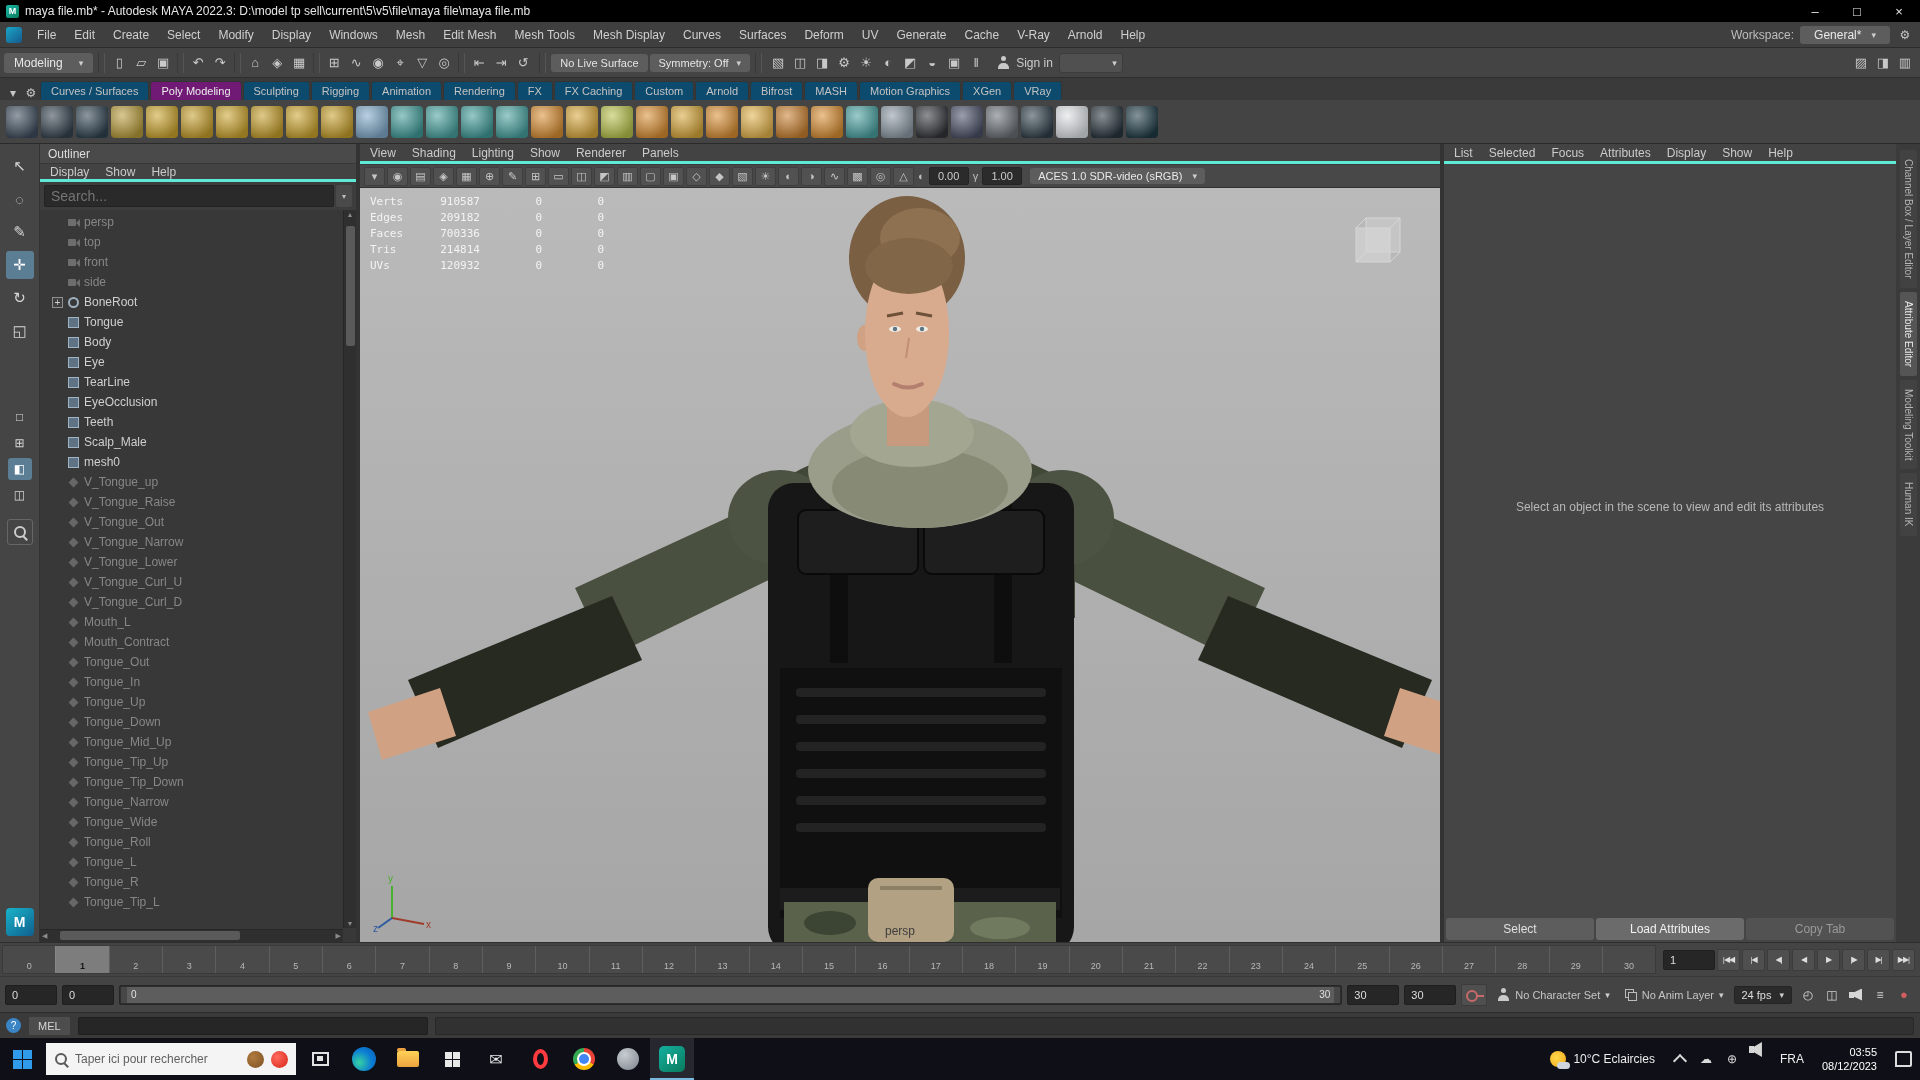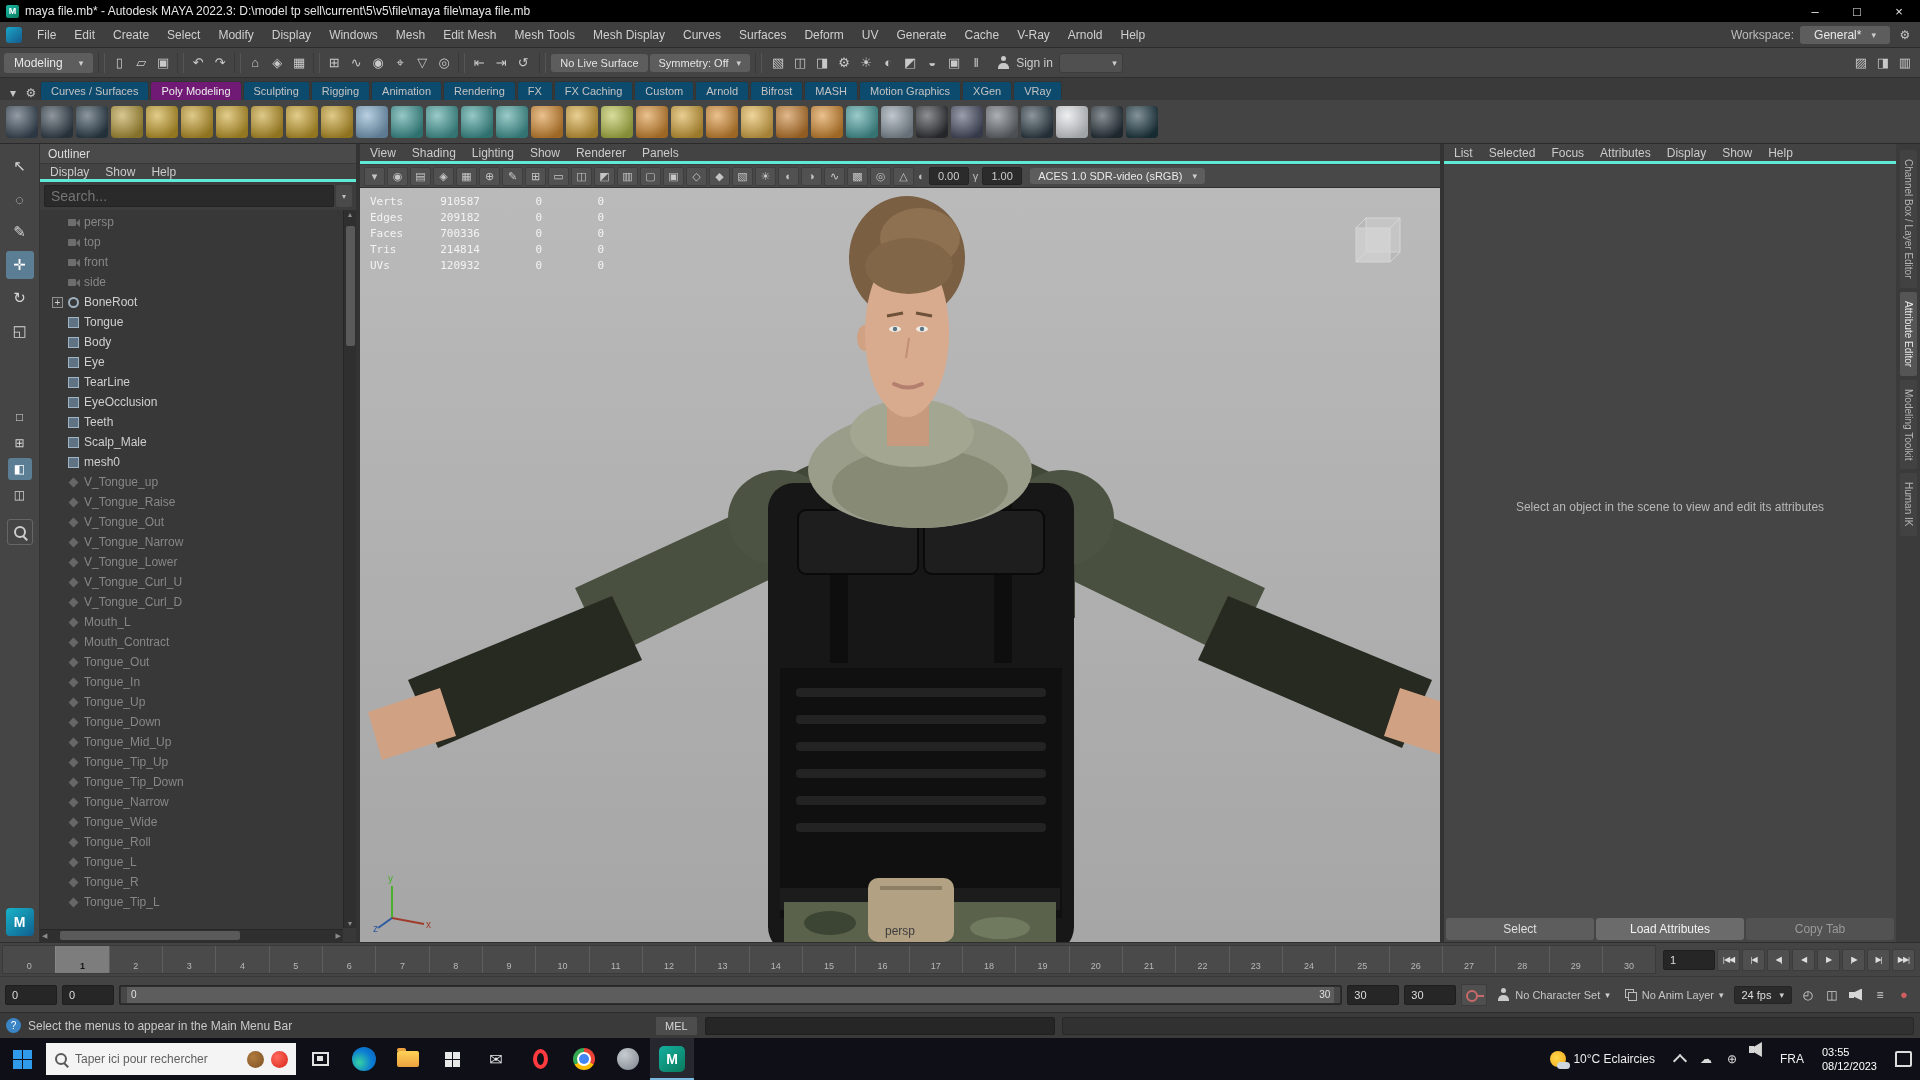--- a/index.html
+++ b/index.html
@@ -183,21 +183,21 @@
 .weather{display:flex;align-items:center;gap:7px;padding:0 12px;color:#ededed;font-size:12px;height:100%}
 .sun{width:16px;height:16px;border-radius:50%;background:radial-gradient(circle at 40% 40%,#ffd84a,#f2a71b);position:relative;flex:0 0 16px}
 .sun::after{content:"";position:absolute;right:-4px;bottom:-2px;width:13px;height:7px;border-radius:4px;background:#cfd6dd}
 .tray-icon{width:26px;height:100%;display:flex;align-items:center;justify-content:center;color:#d9d9d9;font-size:12px;position:relative}
 .chev::before{content:"";display:block;width:8px;height:8px;border-left:2px solid #d6d6d6;border-top:2px solid #d6d6d6;transform:rotate(45deg);margin-top:4px}
 .speaker::before{content:"";position:absolute;left:4px;top:8px;width:5px;height:7px;background:#d6d6d6}
 .speaker::after{content:"";position:absolute;left:9px;top:4px;width:8px;height:15px;background:#d6d6d6;clip-path:polygon(0 32%,100% 0,100% 100%,0 68%)}
 .rs-icon.speaker::before{left:4px;top:8px;height:6px}
 .rs-icon.speaker::after{left:9px;top:5px;height:12px}
 .lang{padding:0 9px;font-size:12px;color:#ededed}
-.clock{padding:0 9px;font-size:11px;color:#fff;text-align:left;line-height:14px}
+.clock{padding:0 9px;font-size:11px;color:#fff;text-align:right;line-height:14px}
 .notif{width:34px;height:100%;display:flex;align-items:center;justify-content:center}
 .notif::before{content:"";width:13px;height:12px;border:2px solid #dcdcdc;border-radius:2px 2px 2px 0}
 </style>
 </head>
 <body>
 
 <div class="app">
 
   <div class="title-bar">
     <span class="title-app-icon">M</span>
@@ -852,21 +852,20 @@
         <div class="rs-icon">◴</div>
         <div class="rs-icon">◫</div>
         <div class="rs-icon speaker"></div>
         <div class="rs-icon">≡</div>
         <div class="rs-icon record">●</div>
       </div>
   </div>
 
   <div class="command-row">
     <span class="help-icon">?</span>
-    <span class="help-text">Select the menus to appear in the Main Menu Bar</span>
     <span class="mel-btn">MEL</span>
     <span class="cmd-input"></span>
     <span class="cmd-output"></span>
   </div>
 
   <div class="taskbar">
     <div style="display:flex;align-items:center;height:100%">
         <div class="tb-app">
           <span class="app-glyph app-start">
             <span class="sq"></span>

